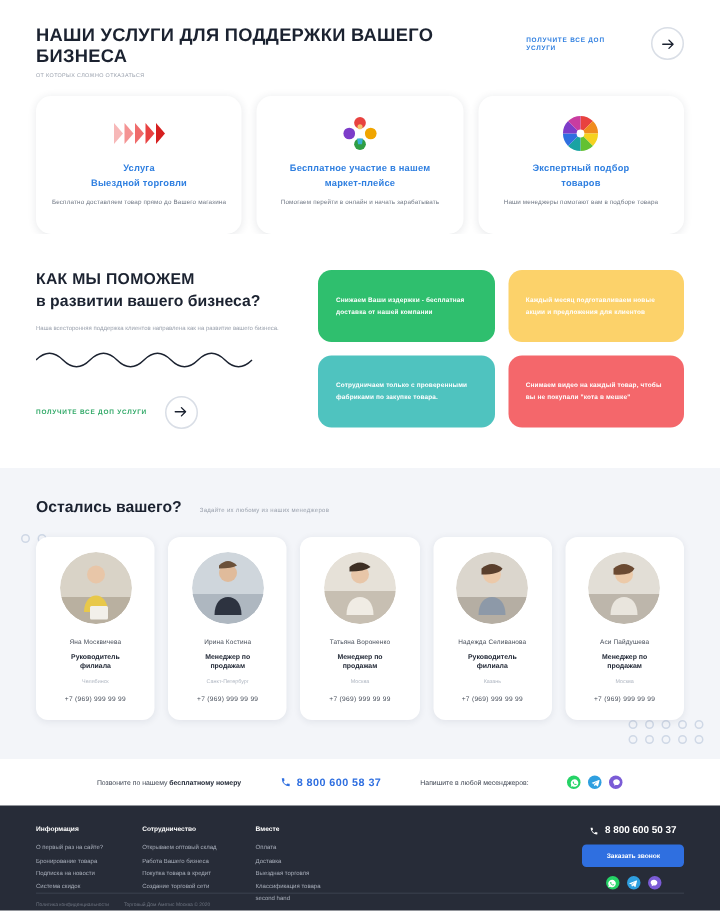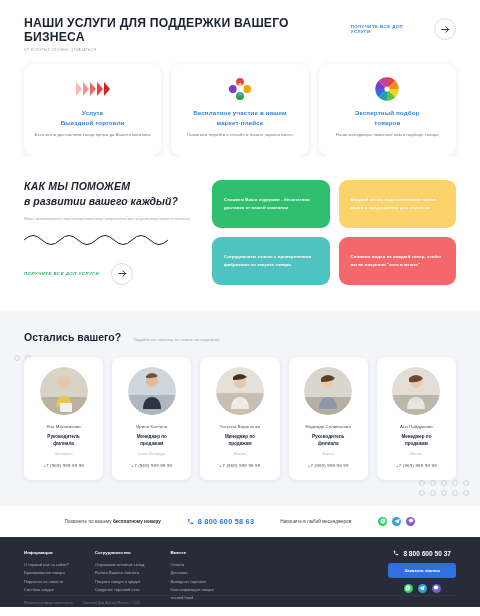--- a/index.html
+++ b/index.html
@@ -36,21 +36,21 @@
   .svc-ico { height:26px; display:flex; align-items:center; justify-content:center; margin-bottom:6px; }
   .svc-card h3 { font-size:6.2px; font-weight:700; color:#2f7fe0; line-height:1.55; letter-spacing:.15px; }
   .svc-card p { margin-top:5px; font-size:4.2px; color:#6e7683; line-height:1.6; letter-spacing:.1px; }
 
   
   .chev-row { display:flex; align-items:center; gap:1px; }
   .chev { width:0; height:0; border-top:7px solid transparent; border-bottom:7px solid transparent; }
 
   
   .help { position:relative; background:#fff; padding:24px 24px 26px; display:flex; gap:16px; }
-  .help-left { width:172px; flex:none;font-style:italic; }
+  .help-left { width:172px; flex:none; }
   .help-left h2 { font-size:10.5px; font-weight:700; color:#1b2230; text-transform:uppercase; letter-spacing:.2px; }
   .help-left h2 .ln2 { display:block; text-transform:none; font-weight:700; margin-top:3px; letter-spacing:0; }
   .help-left p { margin-top:8px; font-size:4px; color:#9aa1ad; line-height:1.9; }
   .squiggle { margin-top:10px; }
   .help-cta { display:flex; align-items:center; gap:12px; margin-top:12px; }
   .help-cta .lnk { font-size:4.3px; font-weight:700; color:#2fa866; letter-spacing:.5px; text-transform:uppercase; cursor:pointer; }
 
   .help-right { flex:1; display:grid; grid-template-columns:1fr 1fr; gap:9px; align-content:start; }
   .tile { border-radius:9px; padding:11px 12px; min-height:48px; display:flex; align-items:center; }
   .tile span { font-size:4.3px; font-weight:700; color:#fff; line-height:1.85; letter-spacing:.1px; }
@@ -184,21 +184,21 @@
         <p>Наши менеджеры помогают вам в подборе товара</p>
       </div>
 
     </div>
   </section>
 
   <section class="help">
     <div class="help-left">
       <h2>
         <span>КАК МЫ ПОМОЖЕМ</span>
-        <span class="ln2">в развитии вашего каждый?</span>
+        <span class="ln2">в развитии вашего бизнеса?</span>
       </h2>
       <p>Наша всесторонняя поддержка клиентов направлена как на развитие вашего бизнеса.</p>
       <div class="squiggle">
         <svg width="150" height="14" viewBox="0 0 150 14" fill="none" stroke="#1b2230" stroke-width="1">
           <path d="M0 7 Q9 -2 18 7 T36 7 T54 7 T72 7 T90 7 T108 7 T126 7 T144 7"></path>
         </svg>
       </div>
       <div class="help-cta">
         <span class="lnk">ПОЛУЧИТЕ ВСЕ ДОП УСЛУГИ</span>
         <span class="arrow-btn">
@@ -384,21 +384,21 @@
   </section>
 
   <section class="strip">
     <div class="t1">
       <span>Позвоните по нашему </span><b>бесплатному номеру</b>
     </div>
     <div class="phone">
       <svg width="7" height="7" viewBox="0 0 24 24" fill="#2f6fe0">
         <path d="M6.6 10.8a15 15 0 006.6 6.6l2.2-2.2c.3-.3.7-.4 1-.2 1.2.4 2.4.6 3.6.6.6 0 1 .4 1 1V20c0 .6-.4 1-1 1A17 17 0 013 4c0-.6.4-1 1-1h3.5c.6 0 1 .4 1 1 0 1.3.2 2.5.6 3.6.1.4 0 .8-.2 1z"></path>
       </svg>
-      <span>8 800 600 58 63</span>
+      <span>8 800 600 58 37</span>
     </div>
     <div class="t2">Напишите в любой месенджеров:</div>
     <div class="msgrow">
       <span class="msg" style="background:#25d366">
         <svg width="6" height="6" viewBox="0 0 24 24" fill="#fff">
             <path d="M12 2a10 10 0 00-8.6 15L2 22l5.2-1.3A10 10 0 1012 2zm5 14c-.2.6-1.2 1.2-1.7 1.2-.5.1-1 .1-3-0.8-2.5-1.1-4-3.7-4.2-3.9-.1-.2-1-1.3-1-2.5s.6-1.8.9-2c.2-.3.5-.3.7-.3h.5c.2 0 .4 0 .6.5l.8 2c.1.2.1.4 0 .5l-.4.5c-.1.2-.3.3-.1.6.2.3.8 1.2 1.6 1.9 1.1.9 1.9 1.2 2.2 1.3.2.1.4.1.5-.1l.7-.8c.2-.2.4-.2.6-.1l1.9.9c.2.1.4.2.4.3.1.2.1.7-.1 1.3z"></path>
           </svg>
       </span>
       <span class="msg" style="background:#2f9fe0">
         <svg width="6" height="6" viewBox="0 0 24 24" fill="#fff">

